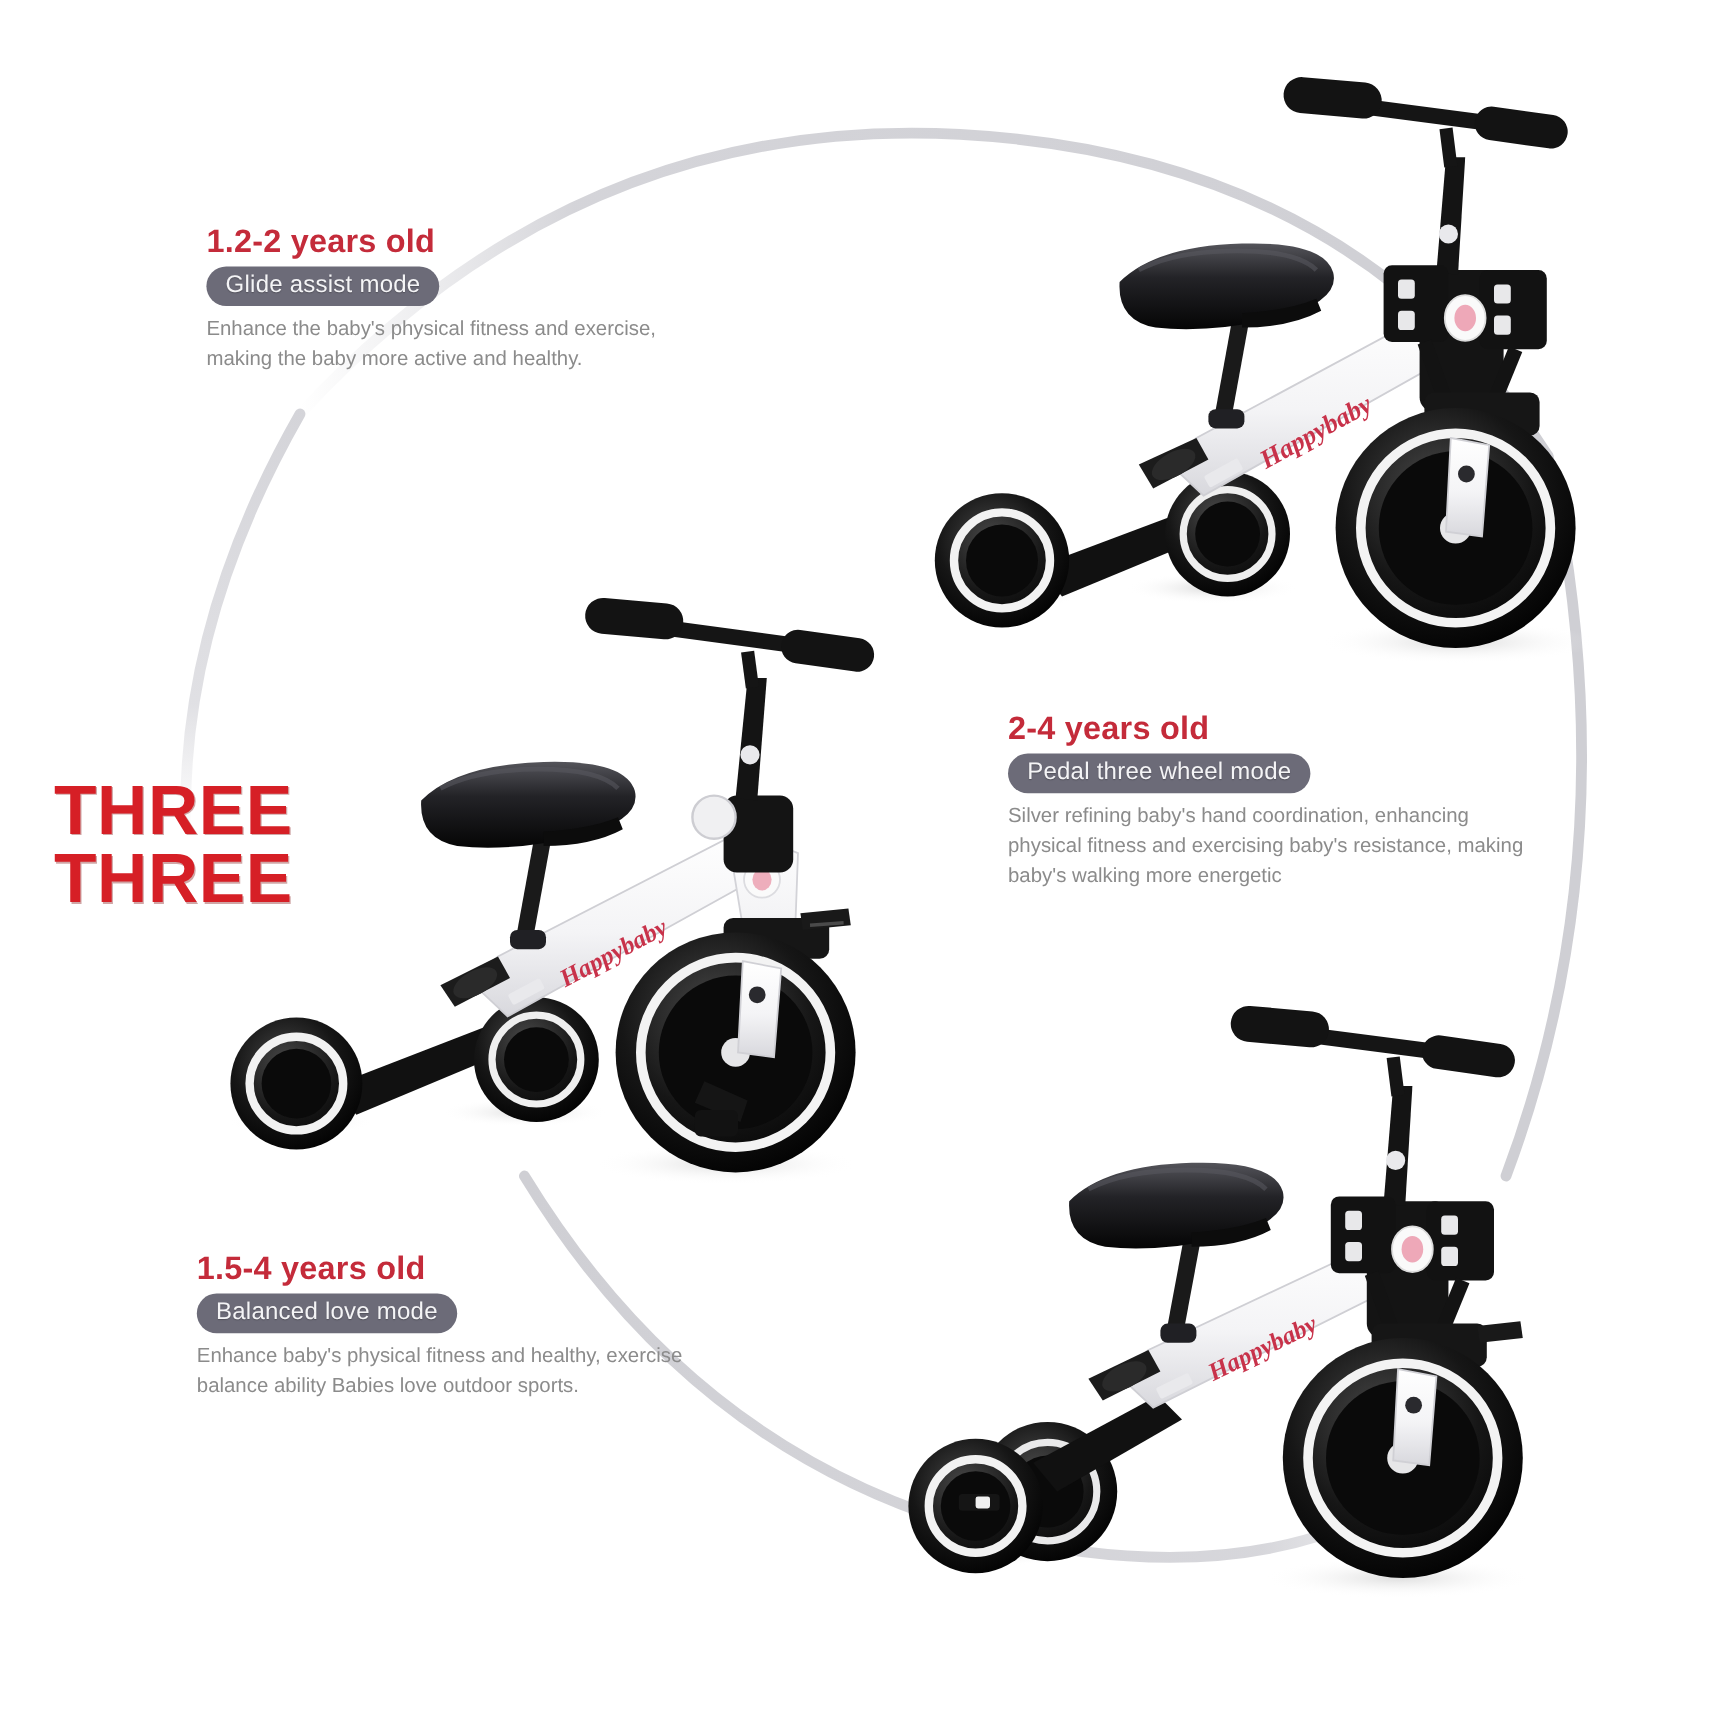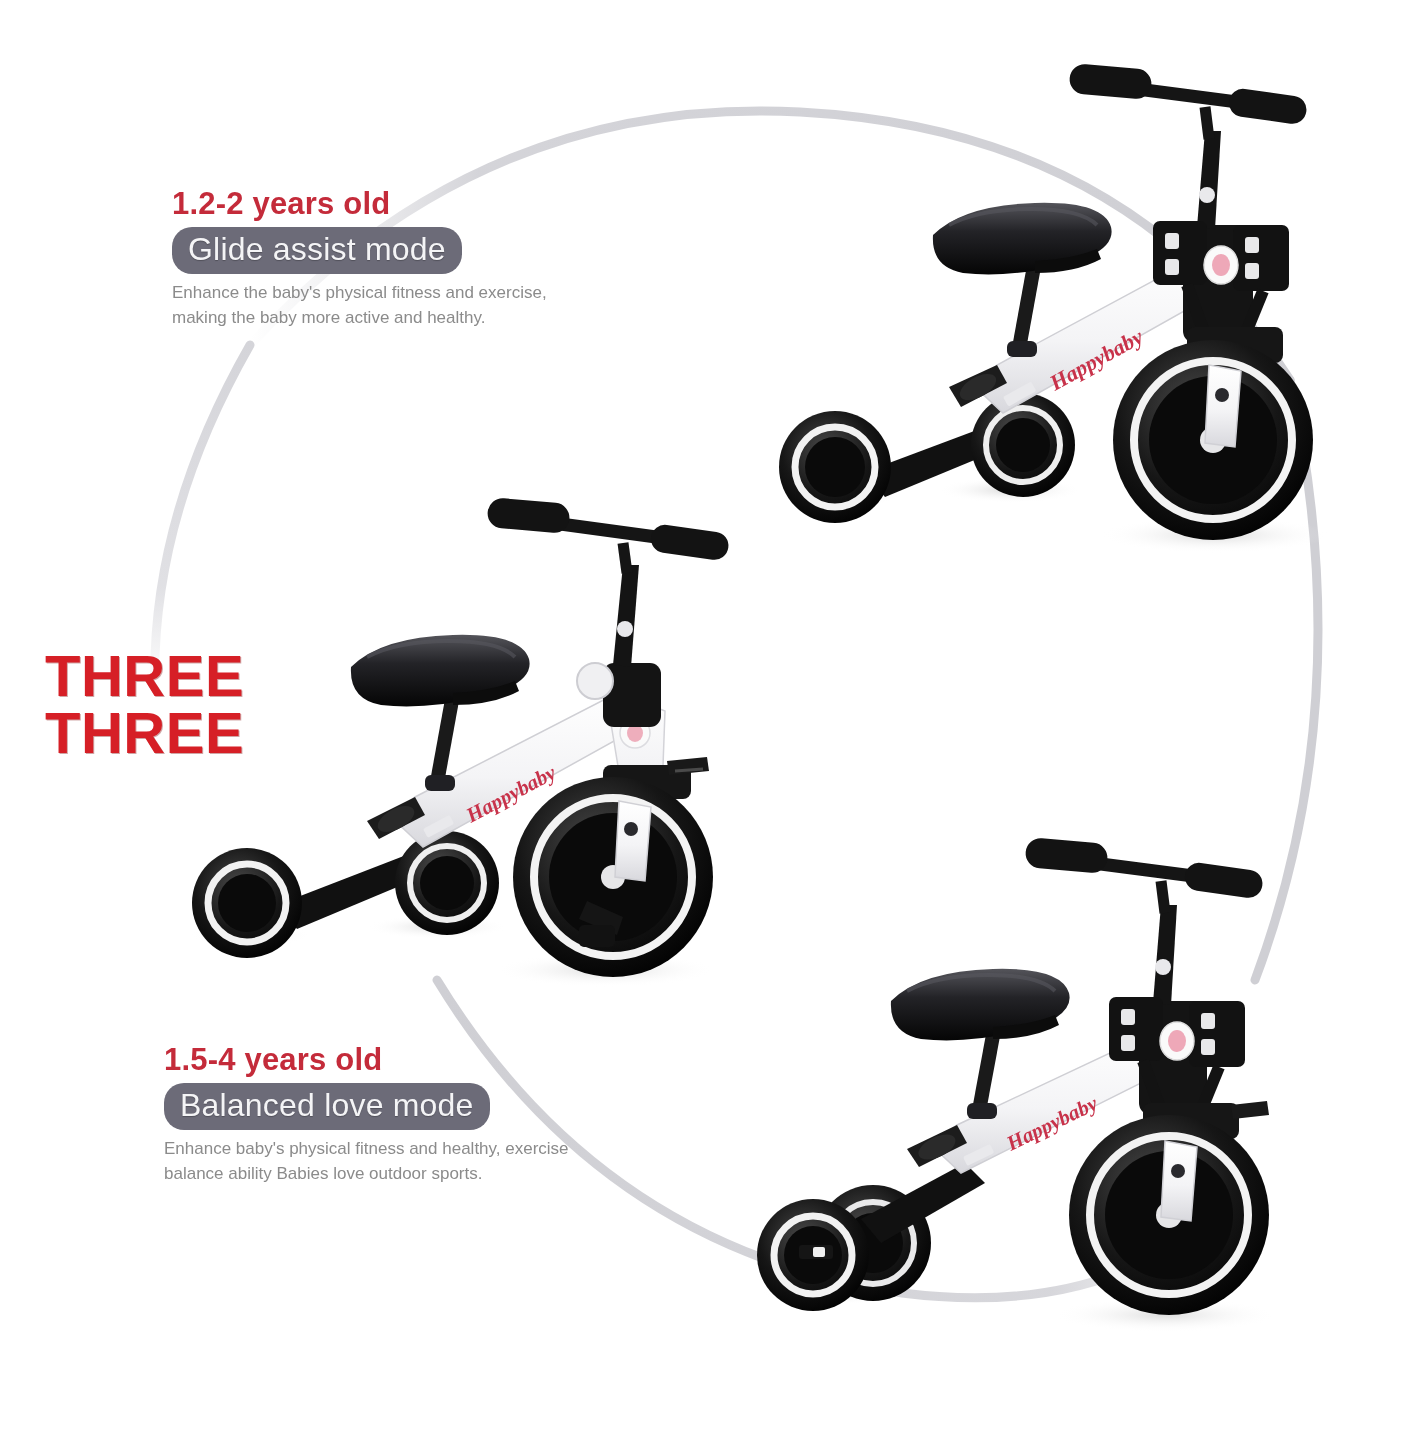--- a/index.html
+++ b/index.html
@@ -37,33 +37,33 @@
     line-height: 0.98;
     letter-spacing: 0.5px;
     text-shadow: 1px 1px 0 rgba(120,0,0,0.35);
   }
   #three-modes .tm-line { display: block; white-space: nowrap; }
 
   
   .mode-block { position: absolute; }
   .mode-age {
     color: #c42b3a;
-    font-size: 31px;
+    font-size: 27px;
     font-weight: bold;
     letter-spacing: 0.2px;
     margin-bottom: 5px;
     white-space: nowrap;
   }
   .mode-pill {
     display: inline-block;
     background: #6c6b78;
     color: #f4f4f6;
     border-radius: 20px;
     padding: 4px 16px 6px 16px;
-    font-size: 32px;
+    font-size: 20px;
     font-weight: 400;
     letter-spacing: 0.2px;
     white-space: nowrap;
     text-shadow: 0 1px 1px rgba(0,0,0,0.25);
   }
   .mode-desc {
     margin-top: 6px;
     color: #8b8b8b;
     font-size: 17px;
     line-height: 1.48;
@@ -123,20 +123,25 @@
     <span class="tm-line">THREE</span>
     <span class="tm-line">THREE</span>
   </div>
 
   <div class="mode-block" id="block-glide">
     <div class="mode-age">1.2-2 years old</div>
     <div class="mode-pill">Glide assist mode</div>
     <div class="mode-desc">Enhance the baby's physical fitness and exercise, making the baby more active and healthy.</div>
   </div>
 
+  <div class="mode-block" id="block-pedal">
+    <div class="mode-age">2-4 years old</div>
+    <div class="mode-pill">Pedal three wheel mode</div>
+    <div class="mode-desc">Silver refining baby's hand coordination, enhancing physical fitness and exercising baby's resistance, making baby's walking more energetic</div>
+  </div>
 
   <div class="mode-block" id="block-balance">
     <div class="mode-age">1.5-4 years old</div>
     <div class="mode-pill">Balanced love mode</div>
     <div class="mode-desc">Enhance baby's physical fitness and healthy, exercise balance ability Babies love outdoor sports.</div>
   </div>
 
   <div class="bike" id="bike-glide">
     <svg viewBox="0 0 600 530" xmlns="http://www.w3.org/2000/svg">
       <defs>

